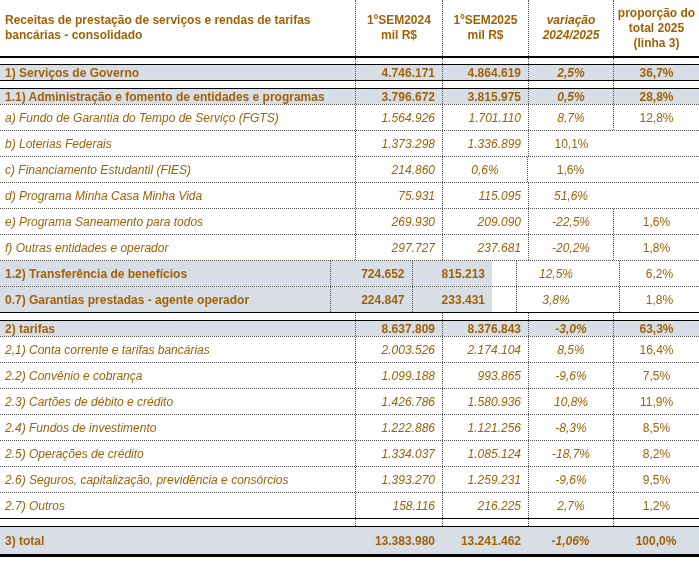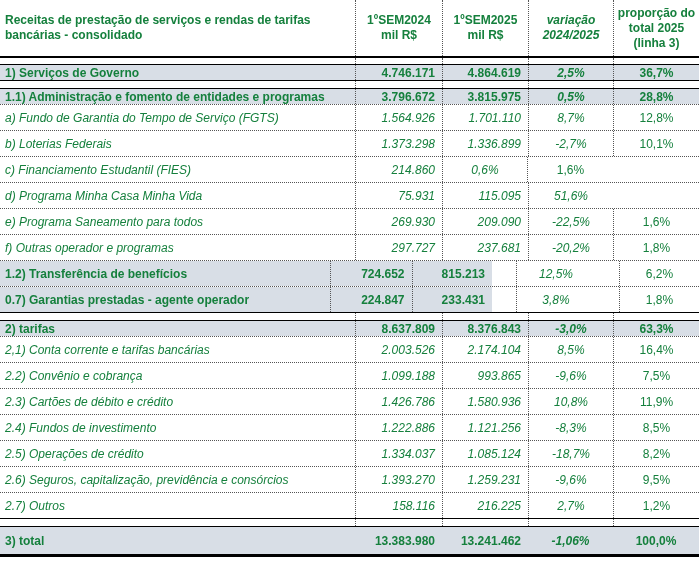--- a/index.html
+++ b/index.html
@@ -1,17 +1,17 @@
 <!DOCTYPE html>
 <html style="--band: #d8dee6; --dot: #555555;"><head>
 <meta charset="utf-8">
 <style>
   :root{ --band:#d8dee6; --dot:#555; }
   html,body{margin:0;padding:0;background:#fff;}
-  #page{width:699px;height:581px;background:#fff;font-family:"Liberation Sans","DejaVu Sans",sans-serif;color:#15803d;overflow:hidden;}
+  #page{width:699px;height:581px;background:#fff;font-family:"Liberation Sans","DejaVu Sans",sans-serif;color:#a16207;overflow:hidden;}
   *{box-sizing:border-box;}
 
   
   .hdr{display:flex;height:58px;border-bottom:2px solid #000;}
   .hdr .cell{display:flex;align-items:center;justify-content:center;text-align:center;font-weight:700;font-size:12px;line-height:1.25;white-space:pre-line;}
   .hdr .c1{justify-content:flex-start;text-align:left;white-space:normal;padding-left:5px;padding-right:14px;}
   .hdr .c4{font-style:italic;}
 
   
   .c1{width:355px;} .c2{width:87px;} .c3{width:86px;} .c4{width:85px;} .c5{width:86px;}
@@ -91,21 +91,20 @@
         <div class="cell c1">a) Fundo de Garantia do Tempo de Serviço (FGTS)</div>
         <div class="cell c2">1.564.926</div>
         <div class="cell c3">1.701.110</div>
         <div class="cell c4">8,7%</div>
         <div class="cell c5">12,8%</div>
       </div>
       <div class="row sub bb-dotted">
         <div class="cell c1">b) Loterias Federais</div>
         <div class="cell c2">1.373.298</div>
         <div class="cell c3">1.336.899</div>
-        <div class="cell c4">-2,7%</div>
         <div class="cell c5">10,1%</div>
       </div>
       <div class="row sub bb-dotted">
         <div class="cell c1">c) Financiamento Estudantil (FIES)</div>
         <div class="cell c2">214.860</div>
         <div class="cell c4">0,6%</div>
         <div class="cell c5">1,6%</div>
       </div>
       <div class="row sub bb-dotted">
         <div class="cell c1">d) Programa Minha Casa Minha Vida</div>
@@ -114,21 +113,21 @@
         <div class="cell c4">51,6%</div>
       </div>
       <div class="row sub bb-dotted">
         <div class="cell c1">e) Programa Saneamento para todos</div>
         <div class="cell c2">269.930</div>
         <div class="cell c3">209.090</div>
         <div class="cell c4">-22,5%</div>
         <div class="cell c5">1,6%</div>
       </div>
       <div class="row sub bb-dotted">
-        <div class="cell c1">f) Outras operador e programas</div>
+        <div class="cell c1">f) Outras entidades e operador</div>
         <div class="cell c2">297.727</div>
         <div class="cell c3">237.681</div>
         <div class="cell c4">-20,2%</div>
         <div class="cell c5">1,8%</div>
       </div>
       <div class="row section band3 bb-dotted">
         <div class="cell c1">1.2) Transferência de benefícios</div>
         <div class="cell c2">724.652</div>
         <div class="cell c3">815.213</div>
         <div class="cell c4">12,5%</div>

